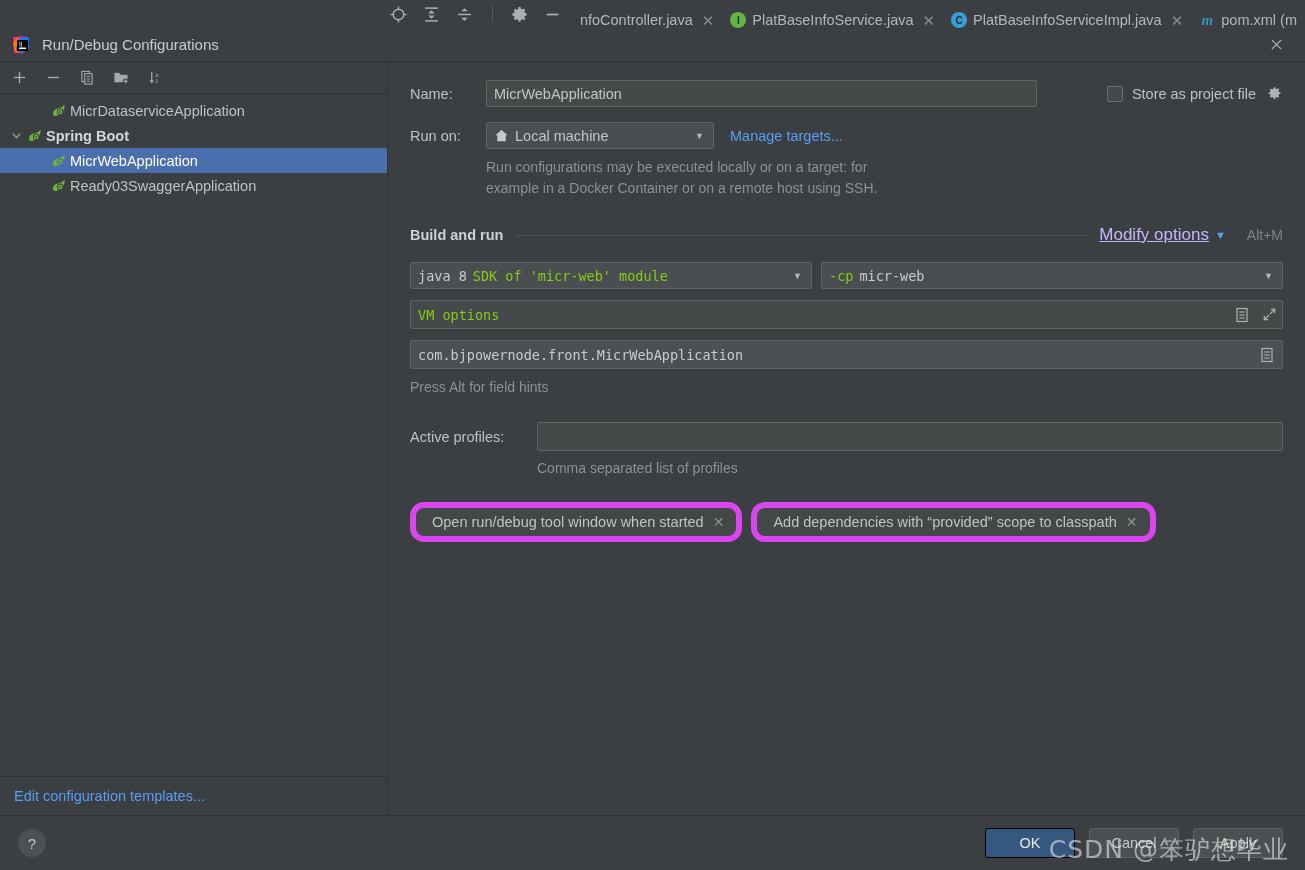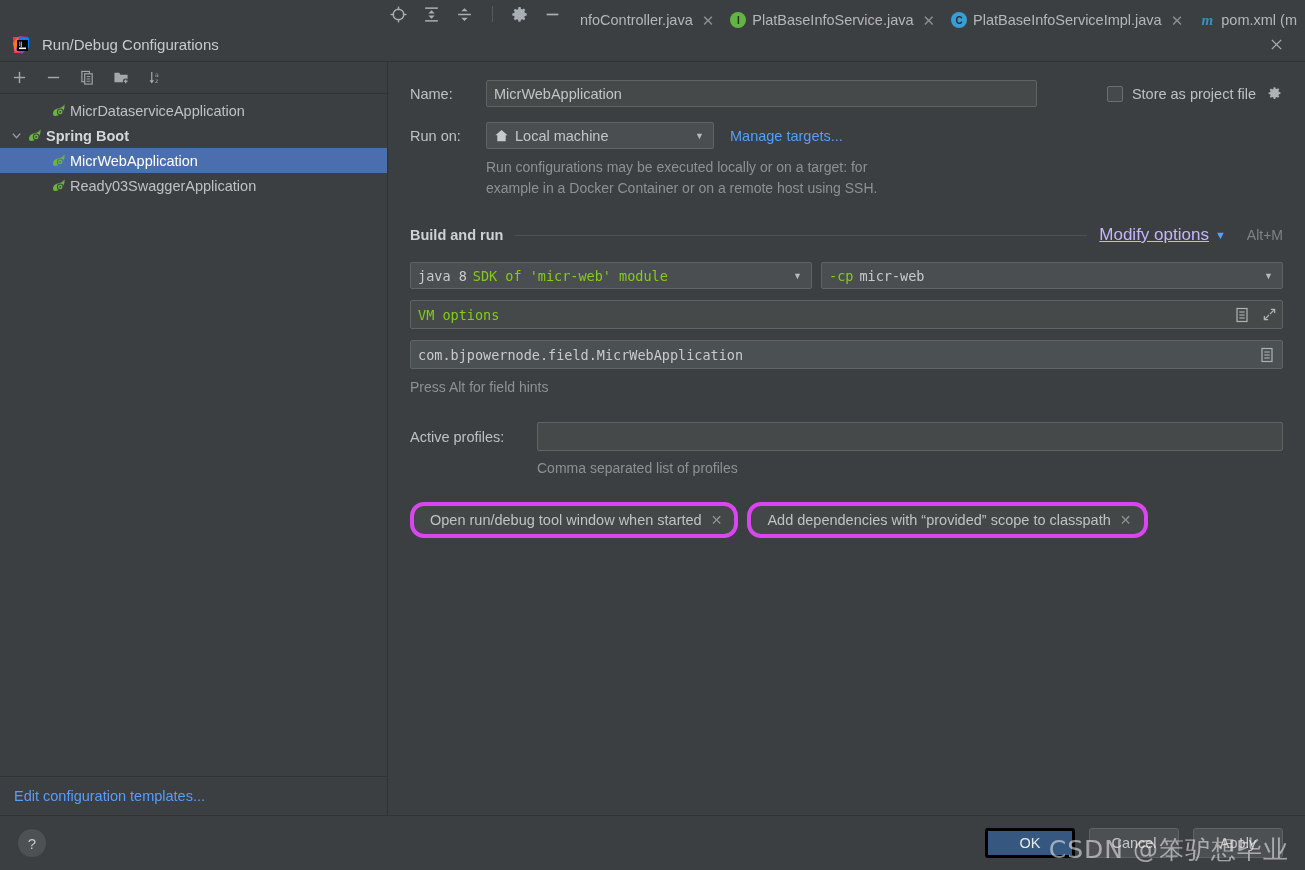--- a/index.html
+++ b/index.html
@@ -254,21 +254,21 @@
 
   .icon-btn {
     width: 18px; height: 18px; flex: none;
     display: flex; align-items: center; justify-content: center;
     color: #aeb2b3;
   }
 
   .chips { display: flex; gap: 9px; }
   .chip {
     height: 28px;
-    border: 4px solid #d946ef;
+    border: 6px solid #d946ef;
     border-radius: 14px;
     background: #434748;
     display: flex;
     align-items: center;
     padding: 0 12px 0 16px;
     font-size: 14.5px;
     color: #c0c3c4;
     white-space: nowrap;
   }
   .chip .x { color: #8e9294; margin-left: 9px; font-size: 14px; }
@@ -297,21 +297,21 @@
     min-width: 90px;
     height: 30px;
     border-radius: 3px;
     display: flex; align-items: center; justify-content: center;
     font-size: 14.5px;
     box-sizing: border-box;
     padding: 0 14px;
   }
   .btn-default {
     background: #365880;
-    border: 3px solid #000000;
+    border: 1px solid #000000;
     color: #e6e9ea;
   }
   .btn-normal {
     background: #4c5052;
     border: 1px solid #5e6264;
     color: #c4c7c8;
   }
 
   .watermark {
     position: absolute;
@@ -587,21 +587,21 @@
                 <path d="M9.5 2.5h4v4" fill="none" stroke="currentColor" stroke-width="1.3"></path>
                 <line x1="13.3" y1="2.7" x2="8.5" y2="7.5" stroke="currentColor" stroke-width="1.3"></line>
                 <path d="M6.5 13.5h-4v-4" fill="none" stroke="currentColor" stroke-width="1.3"></path>
                 <line x1="2.7" y1="13.3" x2="7.5" y2="8.5" stroke="currentColor" stroke-width="1.3"></line>
               </svg>
           </span>
         </span>
       </div>
 
       <div class="txtfield focusbg" style="height:29px; margin-bottom:8px; padding-right:6px;">
-        <span class="mono mono-bright">com.bjpowernode.field.MicrWebApplication</span>
+        <span class="mono mono-bright">com.bjpowernode.front.MicrWebApplication</span>
         <span style="margin-left:auto;" class="icon-btn">
           <svg width="14" height="16" viewBox="0 0 14 16">
               <rect x="2" y="1.5" width="10" height="13" fill="none" stroke="currentColor" stroke-width="1.2"></rect>
               <line x1="4.3" y1="5" x2="9.7" y2="5" stroke="currentColor" stroke-width="1.1"></line>
               <line x1="4.3" y1="8" x2="9.7" y2="8" stroke="currentColor" stroke-width="1.1"></line>
               <line x1="4.3" y1="11" x2="9.7" y2="11" stroke="currentColor" stroke-width="1.1"></line>
             </svg>
         </span>
       </div>
 

